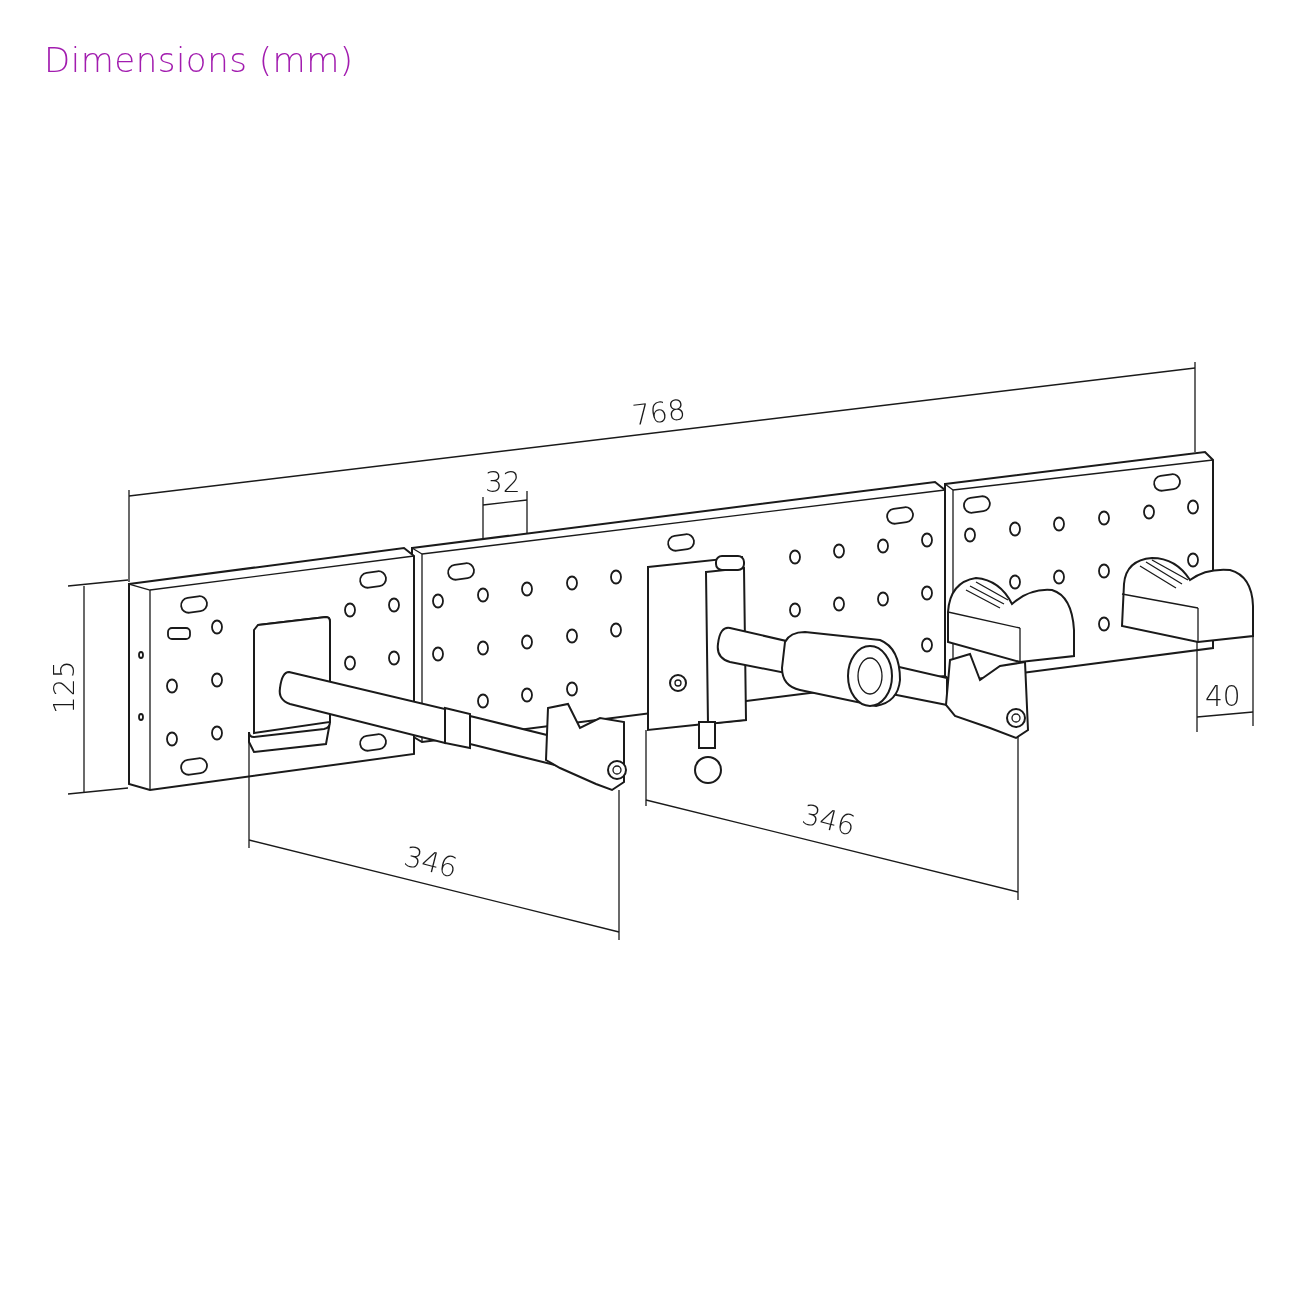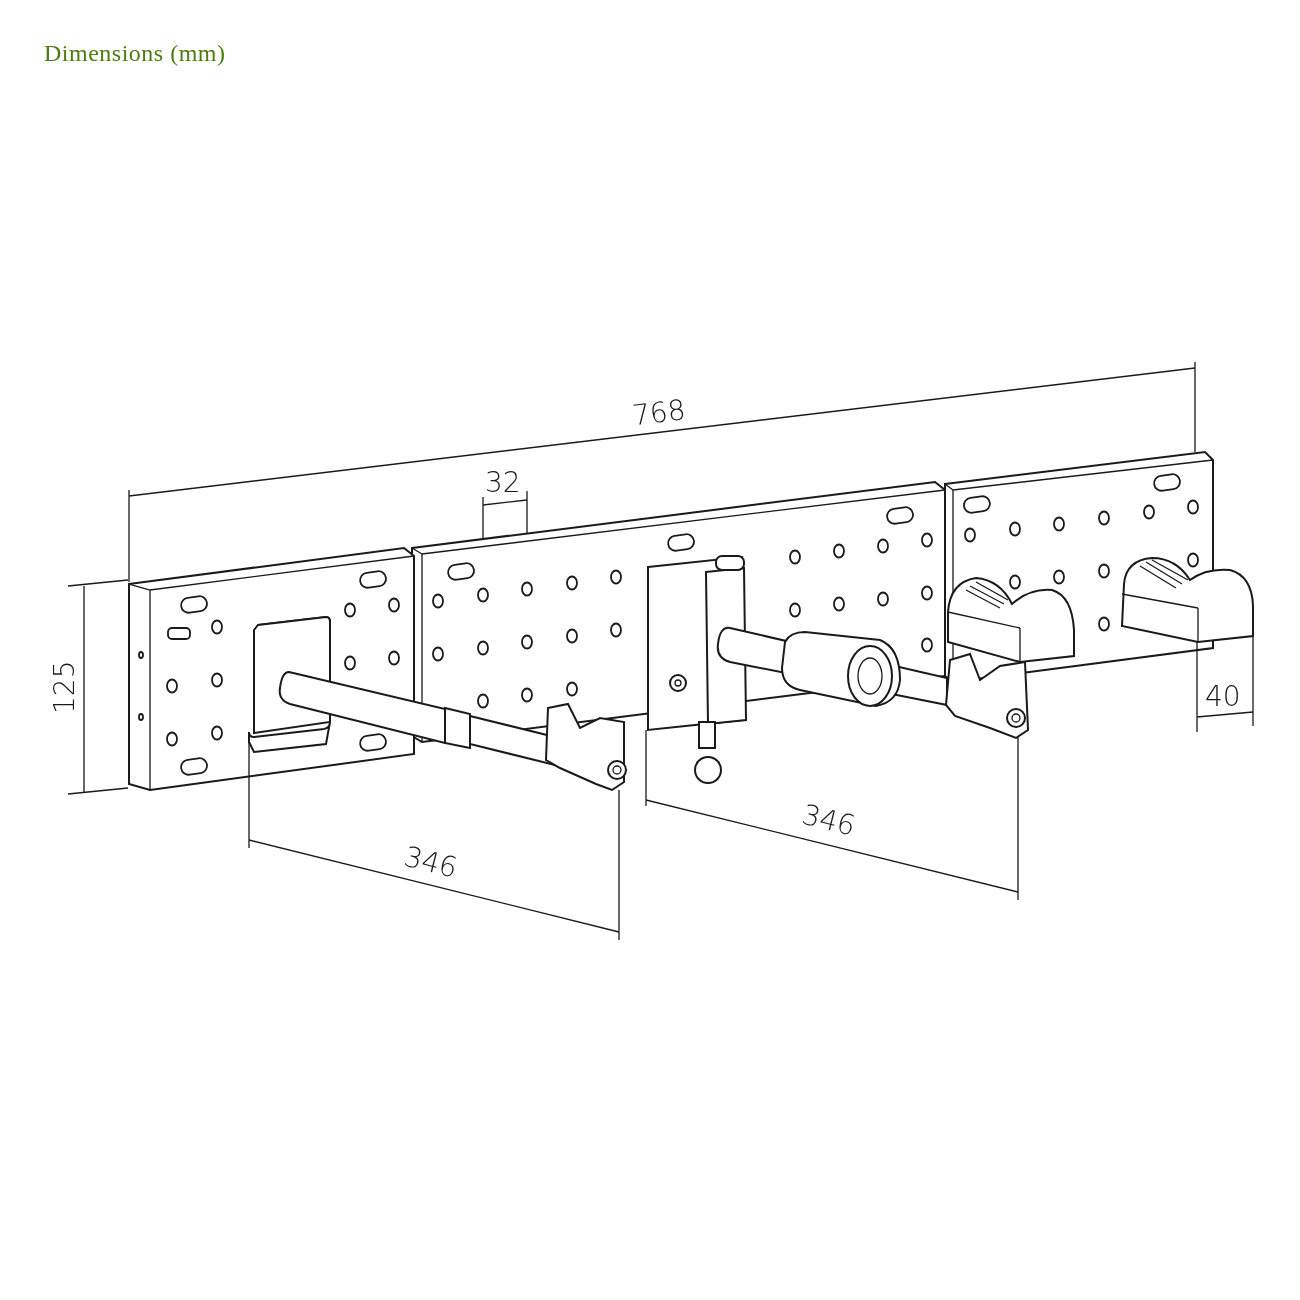--- a/index.html
+++ b/index.html
@@ -1,17 +1,17 @@
 <!DOCTYPE html>
 <html><head>
   <meta charset="utf-8">
   <style>
     html, body { margin: 0; padding: 0; background: #ffffff; }
     body { width: 1300px; height: 1300px; position: relative; overflow: hidden; font-family: "DejaVu Sans", sans-serif; color: #1a1a1a; }
-    .title { position: absolute; left: 44px; top: 40px; font-size: 24px; font-weight: 300; letter-spacing: 0.5px; color: #4d7c0f; font-family: Liberation Serif, serif; }
+    .title { position: absolute; left: 44px; top: 40px; font-size: 34px; font-weight: 300; letter-spacing: 0.5px; color: #a21caf; }
     svg.drawing { position: absolute; left: 0; top: 0; }
     .dim-text { font-family: "DejaVu Sans", sans-serif; font-size: 28px; font-weight: 300; fill: #1a1a1a; }
     .ln2 { stroke: #1a1a1a; stroke-width: 2; fill: #ffffff; }
     .thin { stroke: #1a1a1a; stroke-width: 1.3; fill: none; }
     .hole { stroke: #1a1a1a; stroke-width: 1.8; fill: #ffffff; }
   </style>
 </head>
 <body>
 
 <div class="title">Dimensions (mm)</div>

